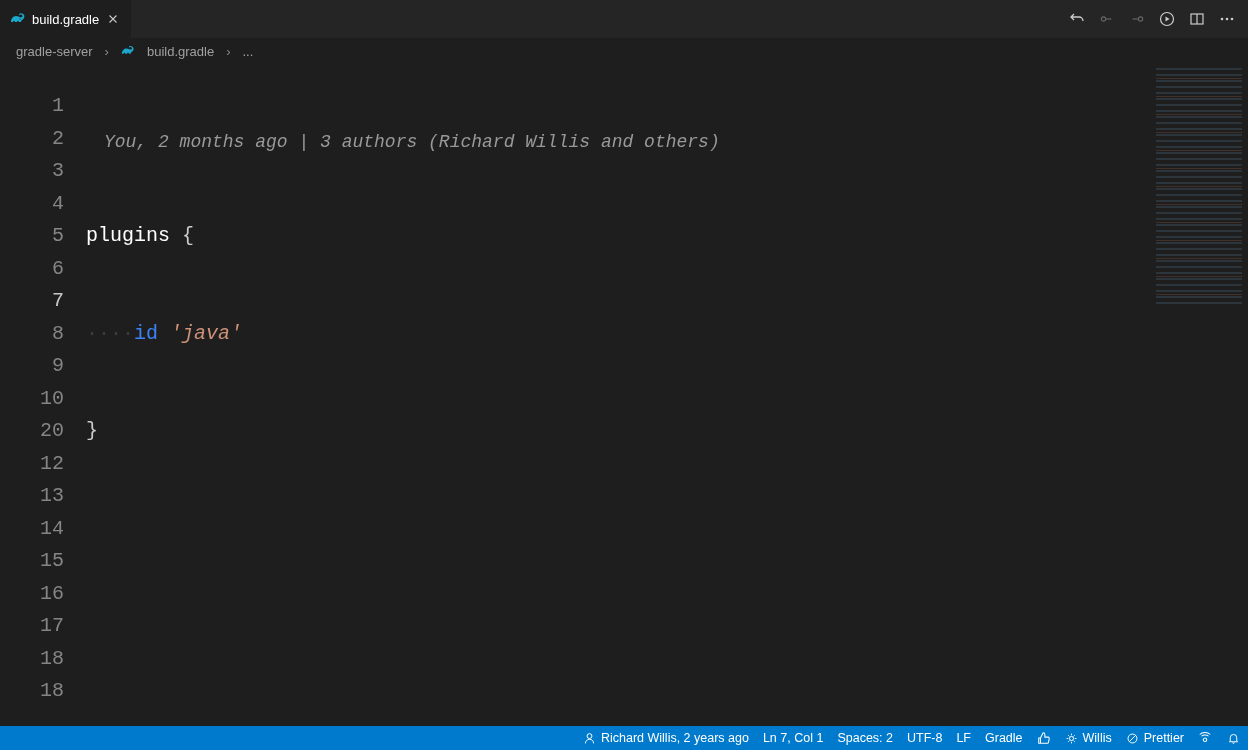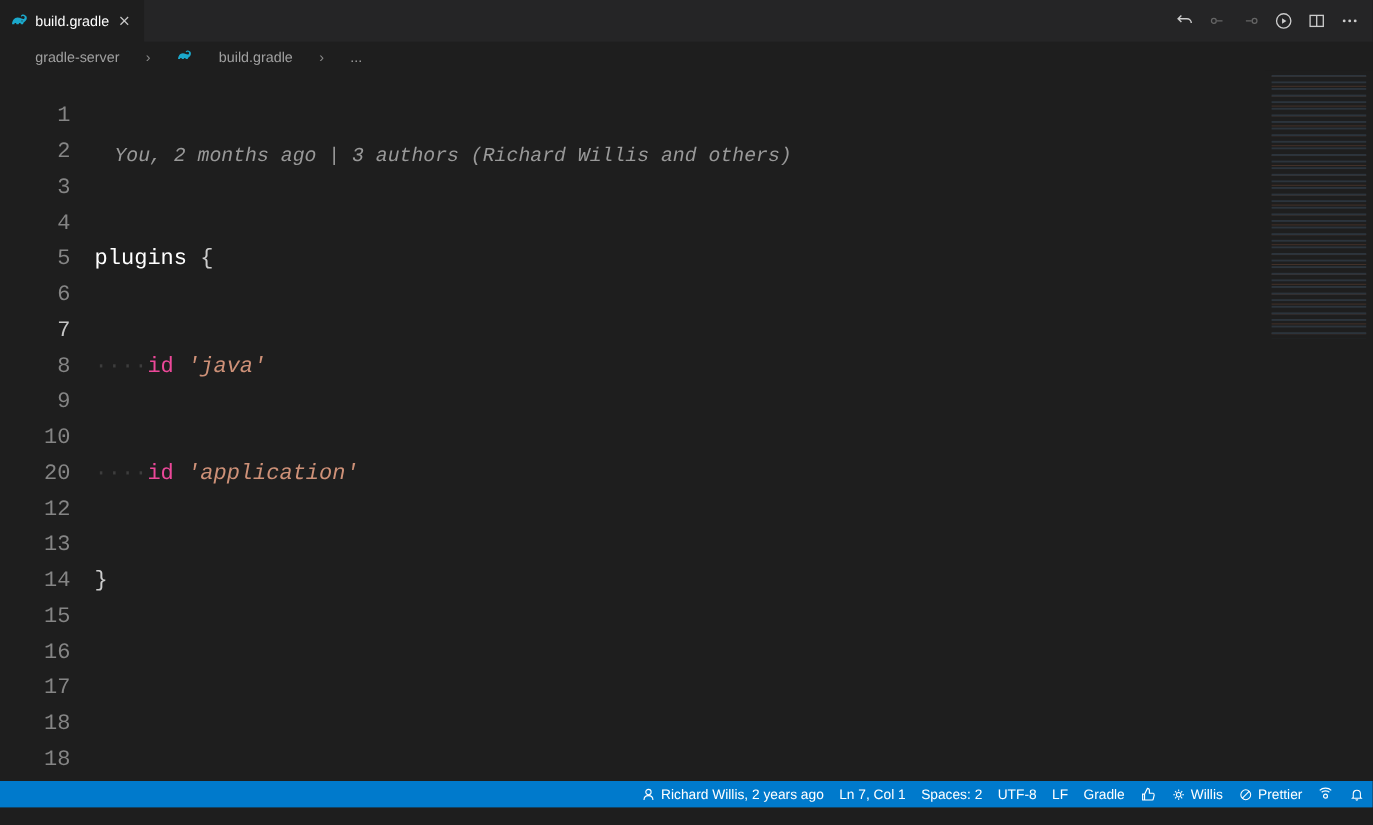--- a/index.html
+++ b/index.html
@@ -31,23 +31,22 @@
 .tab-close { width: 16px; height: 16px; display: inline-flex; align-items: center; justify-content: center; color: #c5c5c5; }
 .tabs-right { display: flex; align-items: center; gap: 12px; padding-right: 12px; color: #858585; }
 .tabs-right .icon { width: 18px; height: 18px; display: inline-flex; align-items: center; justify-content: center; }
 .tabs-right .icon.active { color: #cccccc; }
 
 .breadcrumb {
   height: 26px;
   display: flex; align-items: center;
   padding: 0 16px;
   font-size: 13px;
-  gap: 24px;
+  gap: 12px;
   color: #a0a0a0;
-  margin-left: 16px;
 }
 .breadcrumb .sep { color: #888; }
 
 .editor-body {
   position: relative;
   height: calc(100% - 38px - 26px - 24px);
   display: flex;
   font-family: 'Consolas', 'Courier New', monospace;
 }
 .gutter {
@@ -72,21 +71,21 @@
 .blame-header {
   color: #999999;
   font-size: 18px;
   height: 26px;
   line-height: 26px;
   padding-left: 18px;
   font-style: italic;
 }
 .code-line { height: 32.5px; }
 .ws { color: #3d3d3d; }
-.tok-ident { color: #ec4899; }
+.tok-ident { color: #3b82f6; }
 .tok-punc { color: #cccccc; }
 .tok-str { color: #ce9178; font-style: italic; }
 .tok-name { color: #ffffff; }
 
 .minimap {
   width: 98px;
   background: #1e1e1e;
   position: relative;
 }
 .minimap-inner {
@@ -94,21 +93,21 @@
   top: 4px; left: 6px; right: 6px;
   height: 240px;
   background:
     linear-gradient(#3a4a5a 2px, transparent 2px) 0 0/100% 6px,
     linear-gradient(#684434 1px, transparent 1px) 8px 10px/70% 9px;
   opacity: 0.5;
 }
 
 .status-bar {
   position: absolute;
-  bottom: 16px; left: 0; right: 0;
+  bottom: 0; left: 0; right: 0;
   height: 24px;
   background: #007acc;
   color: #ffffff;
   display: flex;
   align-items: center;
   justify-content: space-between;
   font-size: 12.5px;
   padding: 0 8px;
 }
 .status-left, .status-right { display: flex; align-items: center; gap: 14px; height: 100%; }
@@ -210,21 +209,20 @@
     <div>16</div>
     <div>17</div>
     <div>18</div>
     <div>18</div>
   </div>
 
   <div class="code-area">
     <div class="blame-header">You, 2 months ago | 3 authors (Richard Willis and others)</div>
     <div class="code-line"><span class="tok-name">plugins</span><span class="tok-punc"> {</span></div>
     <div class="code-line"><span class="ws">····</span><span class="tok-ident">id</span><span> </span><span class="tok-str">'java'</span></div>
-    <div class="code-line"><span class="ws">····</span><span class="tok-ident">id</span><span> </span><span class="tok-str">'application'</span></div>
     <div class="code-line"><span class="tok-punc">}</span></div>
     <div class="code-line"></div>
     
     
     
     
     
     
     
     

